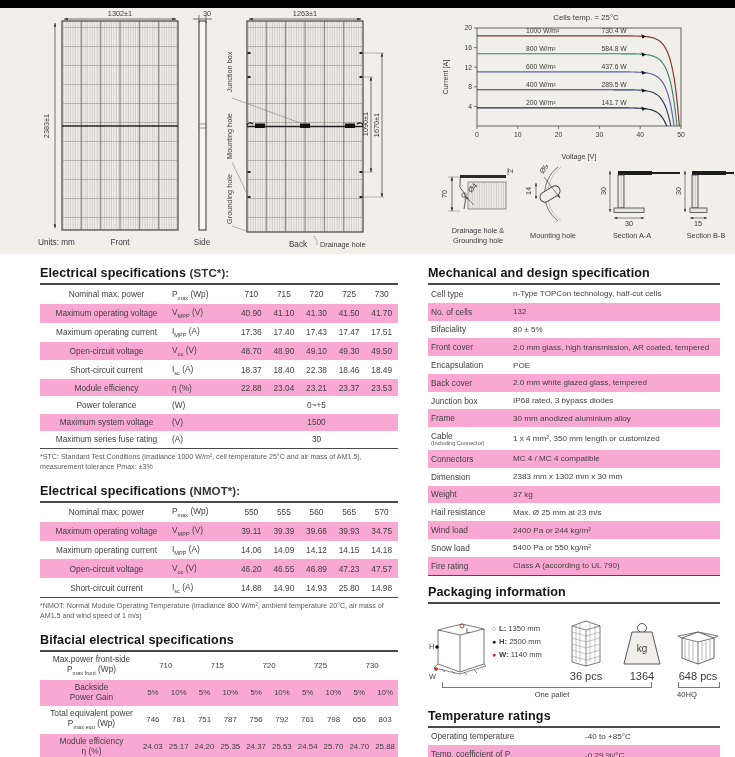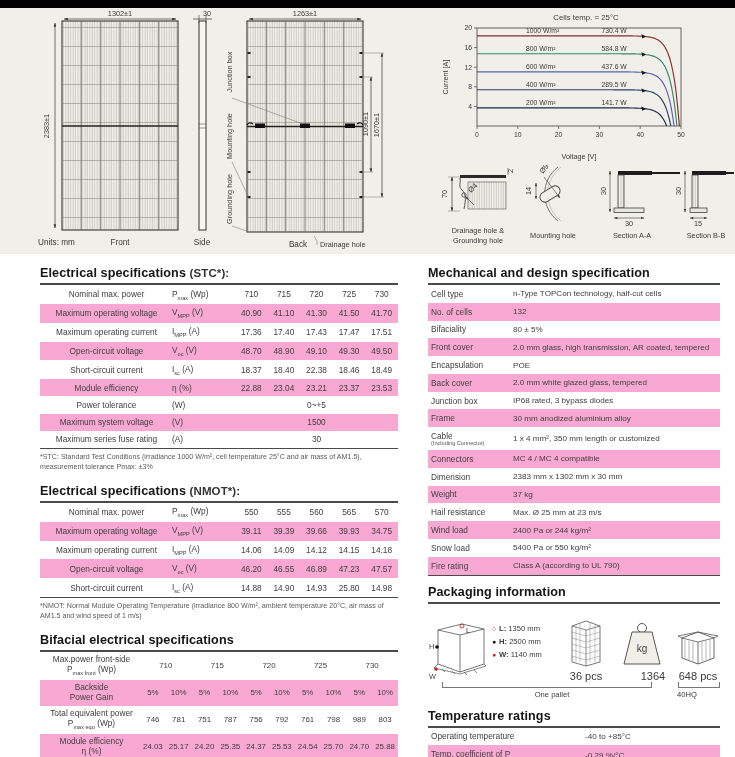--- a/index.html
+++ b/index.html
@@ -406,21 +406,21 @@
           <tr>
             <td class="blbl">Total equivalent power<br><span>P</span><sub>max equ</sub> (Wp)</td>
             <td class="val">746</td>
             <td class="val">781</td>
             <td class="val">751</td>
             <td class="val">787</td>
             <td class="val">756</td>
             <td class="val">792</td>
             <td class="val">761</td>
             <td class="val">798</td>
-            <td class="val">989</td>
+            <td class="val">656</td>
             <td class="val">803</td>
           </tr>
           <tr class="shade">
             <td class="blbl">Module efficiency<br>η (%)</td>
             <td class="val">24.03</td>
             <td class="val">25.17</td>
             <td class="val">24.20</td>
             <td class="val">25.35</td>
             <td class="val">24.37</td>
             <td class="val">25.53</td>
@@ -529,21 +529,21 @@
         <path d="M4 8L18 12L32 8M18 12V48" fill="none" stroke="#555" stroke-width="0.7"></path>
         <path d="M4 14l14 4 14-4M4 20l14 4 14-4M4 26l14 4 14-4M4 32l14 4 14-4M4 38l14 4 14-4" stroke="#888" stroke-width="0.5" fill="none"></path>
         <path d="M8 6.5v38M12 5v39M22 5v39M27 6.5v38" stroke="#888" stroke-width="0.5"></path>
       </svg>
       <div class="pcs" style="left:133px;top:62px">36 pcs</div>
       <svg style="left:192px;top:14px" width="44" height="46" viewBox="0 0 44 46">
         <circle cx="22" cy="6" r="4.5" fill="none" stroke="#555" stroke-width="1"></circle>
         <path d="M12 10h20l8 32H4Z" fill="#f0efe9" stroke="#555" stroke-width="1"></path>
         <text x="22" y="30" text-anchor="middle" style="font-size:10px;fill:#444">kg</text>
       </svg>
-      <div class="pcs" style="left:200px;top:62px">1364</div>
+      <div class="pcs" style="left:189px;top:62px">1364</div>
       <svg style="left:248px;top:16px" width="44" height="42" viewBox="0 0 44 42">
         <path d="M6 14L22 8L38 14V34L22 40L6 34Z" fill="none" stroke="#555" stroke-width="0.9"></path>
         <path d="M6 14L22 18L38 14M22 18V40" fill="none" stroke="#555" stroke-width="0.8"></path>
         <path d="M22 8L2 12l4 2M22 8l20 4-4 2" fill="none" stroke="#555" stroke-width="0.8"></path>
         <path d="M9 15.8v19M13 16.8v19M17 17.8v19M26 17.8v19M30 16.8v19M34 15.8v19" stroke="#888" stroke-width="0.6"></path>
       </svg>
       <div class="pcs" style="left:245px;top:62px">648 pcs</div>
       <div class="bracket" style="left:14px;top:74px;width:208px"></div>
       <div class="bracket-lab" style="left:74px;top:82px;width:100px">One pallet</div>
       <div class="bracket" style="left:250px;top:74px;width:40px"></div>

